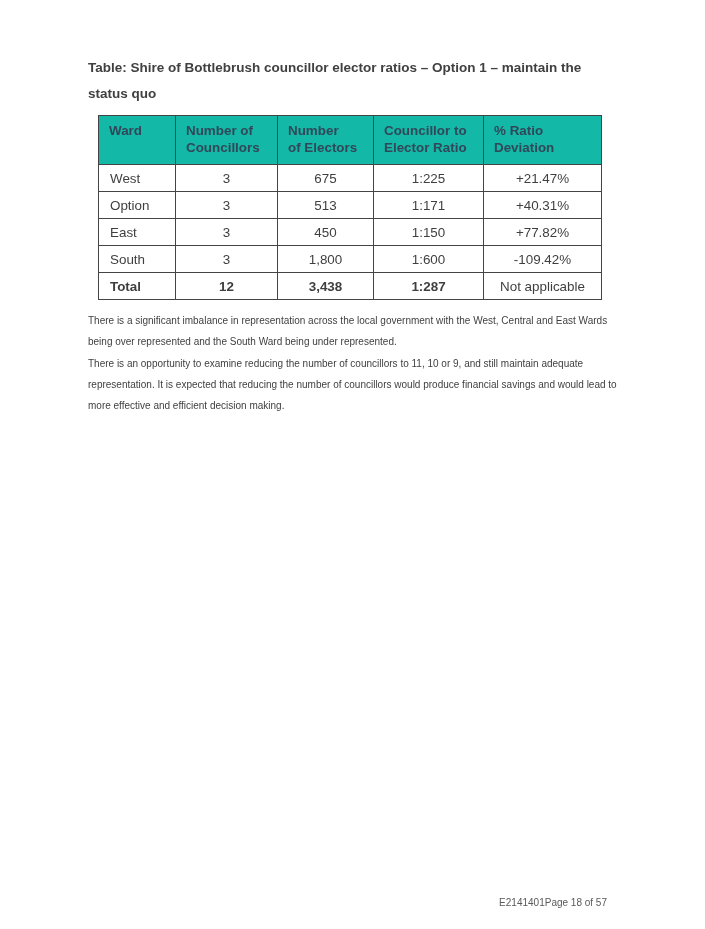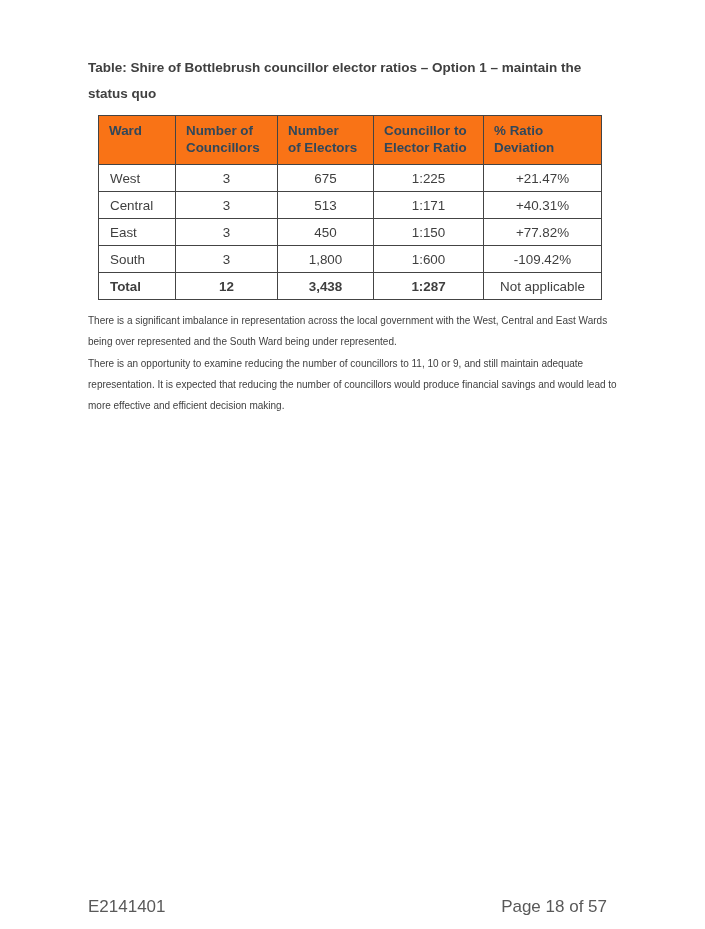--- a/index.html
+++ b/index.html
@@ -33,21 +33,21 @@
     table-layout: fixed;
     margin-left: 10px;
     margin-top: 6px;
     font-size: 13.4px;
   }
   .ratio-table th, .ratio-table td {
     border: 1px solid #444444;
     overflow: hidden;
   }
   .ratio-table thead th {
-    background: #f97316;
+    background: #14b8a6;
     color: #31475a;
     font-weight: bold;
     text-align: left;
     vertical-align: top;
     padding: 6px 8px 6px 10px;
     height: 36px;
     line-height: 17px;
     white-space: pre-line;
     font-size: 13.4px;
   }
@@ -73,22 +73,22 @@
   }
   .para + .para {
     margin-top: 1px;
   }
   .footer {
     position: absolute;
     left: 88px;
     width: 519px;
     top: 897px;
     display: flex;
-    justify-content: space-between;
-    font-size: 17px;
+    justify-content: flex-end;
+    font-size: 10px;
     color: #595959;
   }
 </style>
 </head>
 <body>
 
 <div class="content">
 
   <p class="doc-title">Table: Shire of Bottlebrush councillor elector ratios – Option 1 – maintain the status quo</p>
 
@@ -115,21 +115,21 @@
     </thead>
     <tbody>
       <tr>
         <td class="col-ward">West</td>
         <td>3</td>
         <td>675</td>
         <td>1:225</td>
         <td>+21.47%</td>
       </tr>
       <tr>
-        <td class="col-ward">Central</td>
+        <td class="col-ward">Option</td>
         <td>3</td>
         <td>513</td>
         <td>1:171</td>
         <td>+40.31%</td>
       </tr>
       <tr>
         <td class="col-ward">East</td>
         <td>3</td>
         <td>450</td>
         <td>1:150</td>

